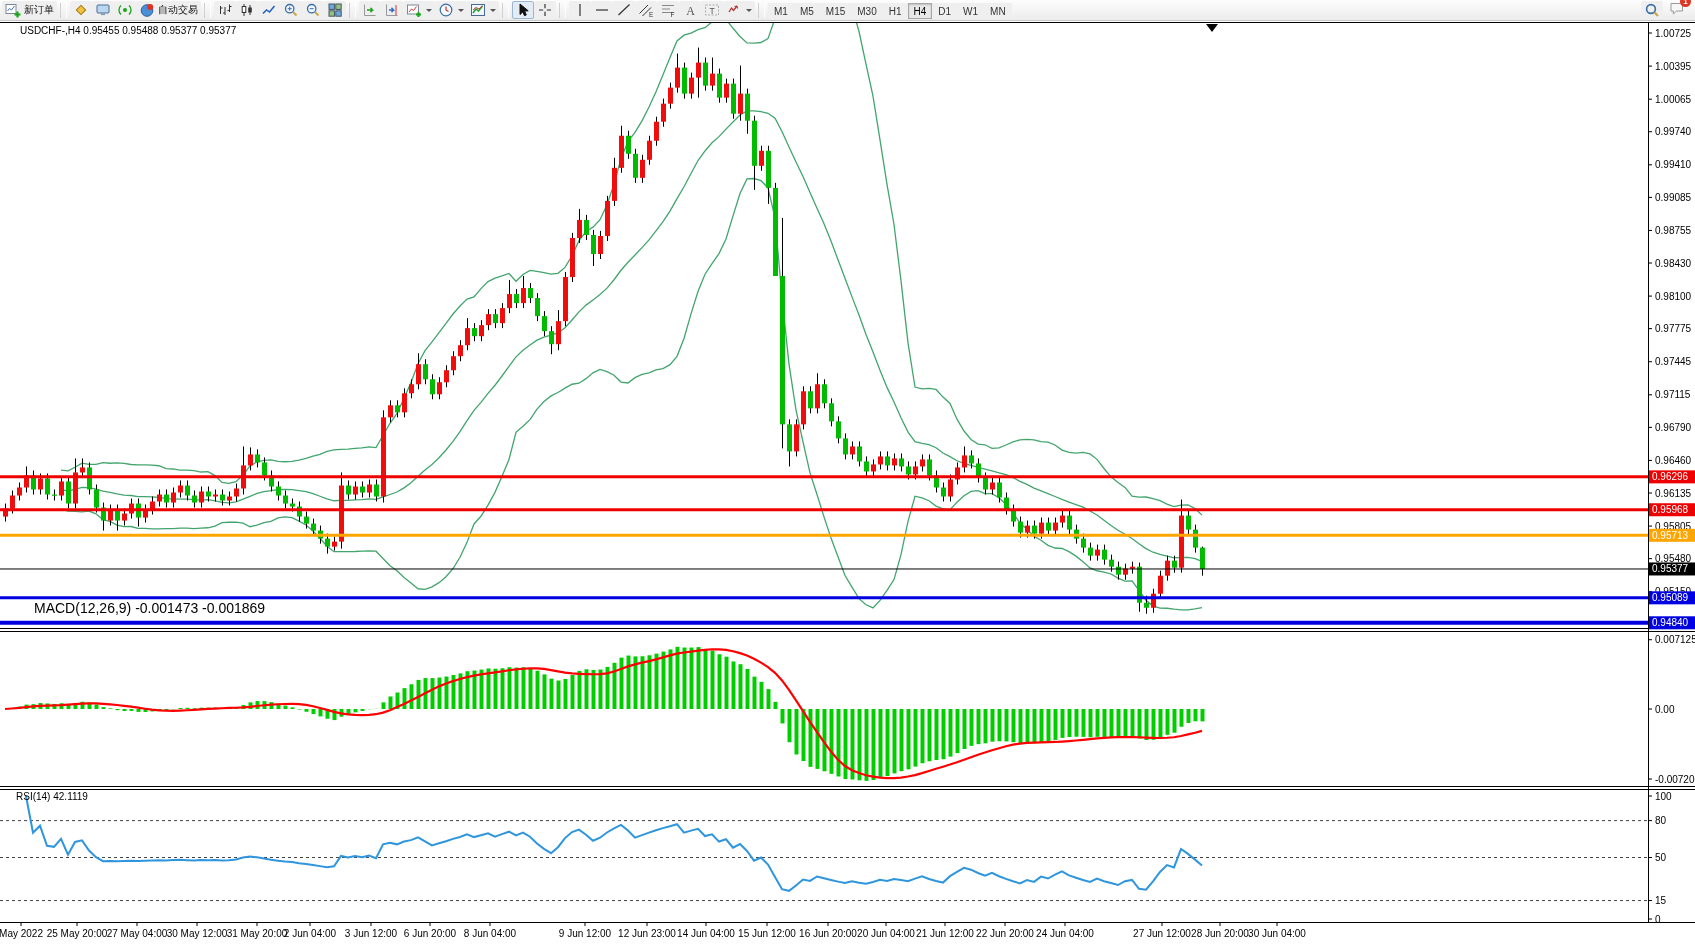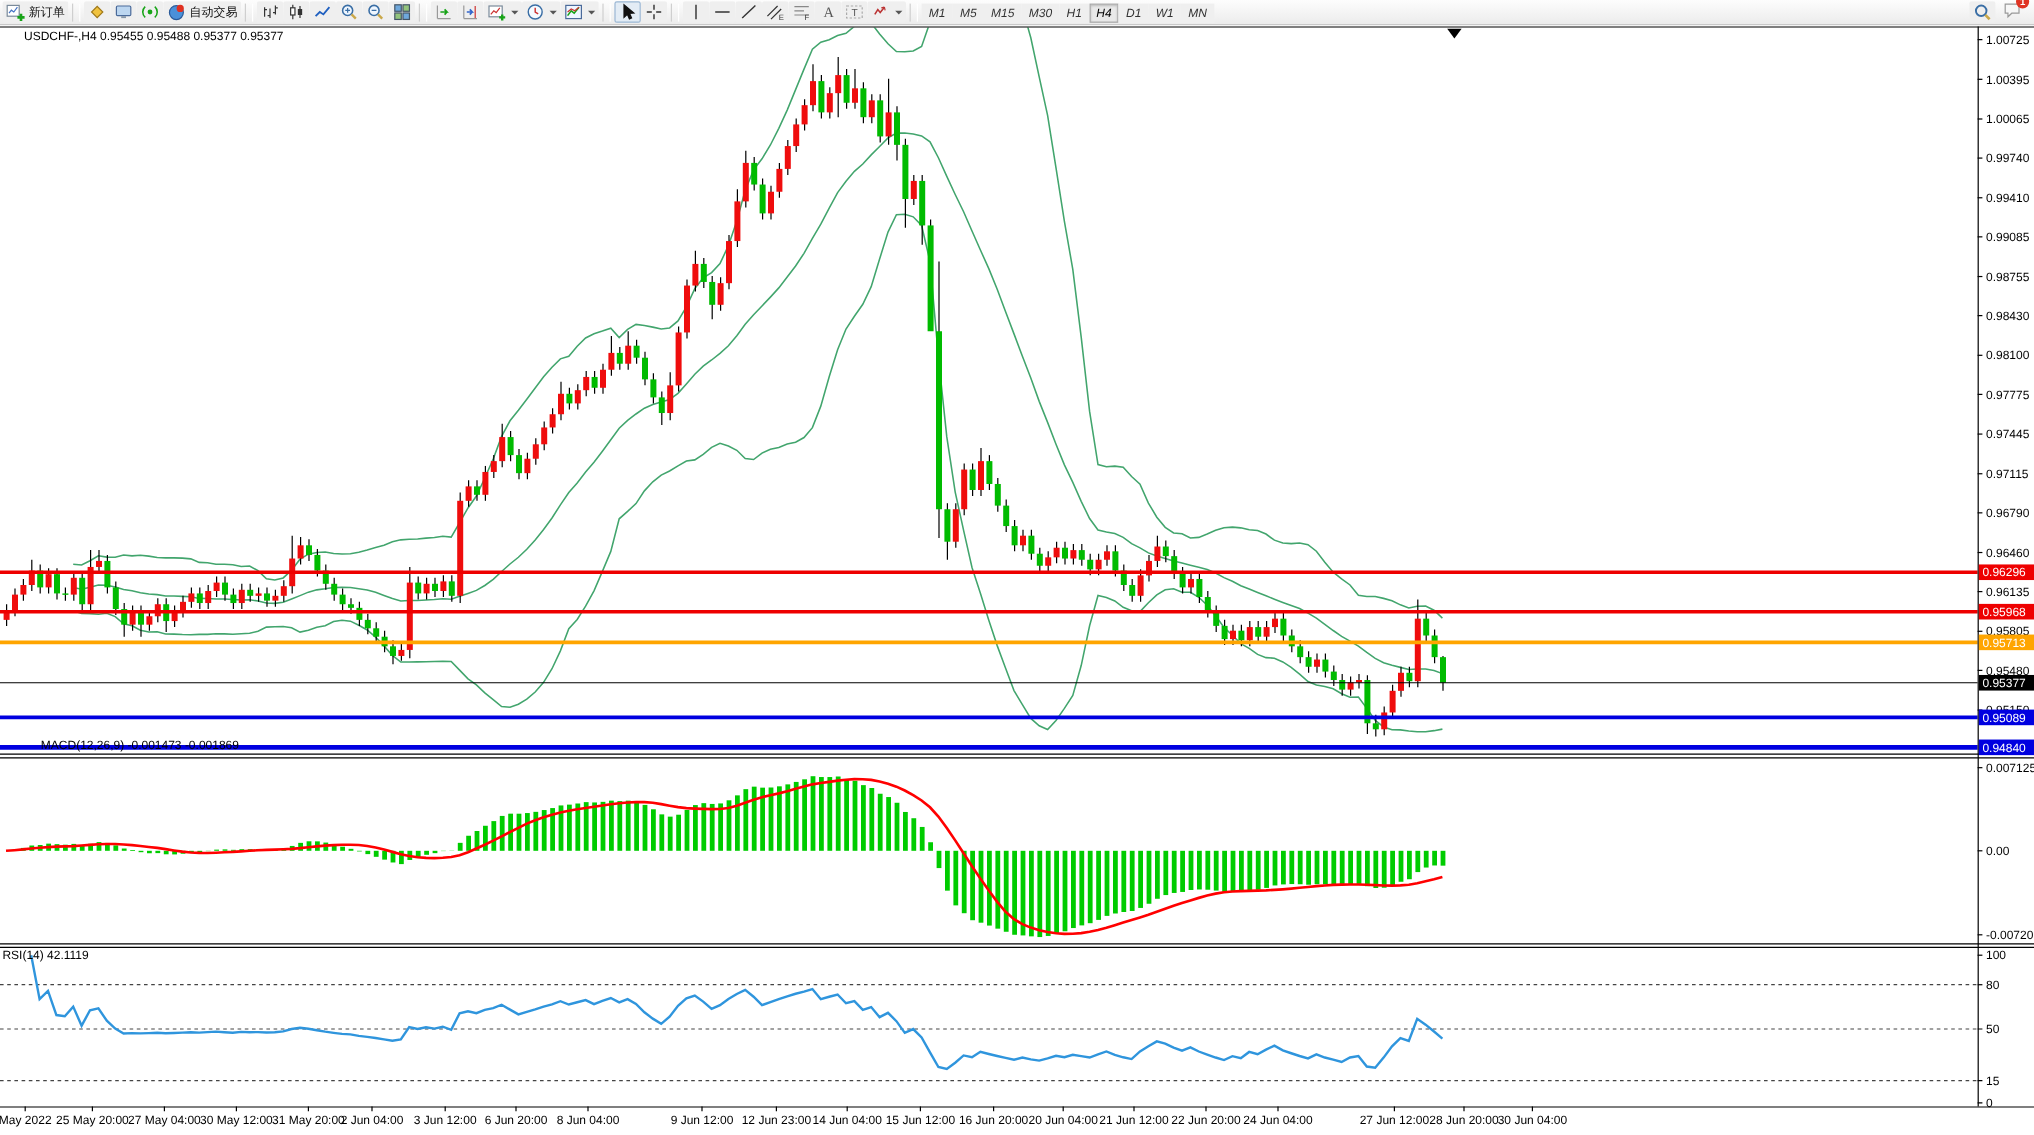--- a/index.html
+++ b/index.html
@@ -8,30 +8,30 @@
   #toolbar{position:absolute;left:0;top:0;width:1695px;height:21px;background:linear-gradient(#fdfdfd,#ececec);
     border-bottom:1px solid #c9c9c9;display:flex;align-items:center;padding:0 2px;box-sizing:border-box;z-index:5;}
   .tb-btn{height:18px;min-width:20px;display:inline-flex;align-items:center;justify-content:center;gap:3px;
     padding:0 2px;border:1px solid transparent;border-radius:2px;font-size:10px;color:#222;cursor:default;}
   .tb-btn.pressed{background:#e3ecf5;border-color:#9bb7d4;}
   .tb-label{font-size:10px;color:#111;white-space:nowrap;}
   .sep{width:5px;height:15px;border-left:1px solid #cfcfcf;border-right:1px solid #fff;margin:0 3px;}
   .ico{width:16px;height:16px;display:inline-block;}
   .ico svg{display:block;}
   .caret{width:0;height:0;border-left:3px solid transparent;border-right:3px solid transparent;border-top:3px solid #555;margin-left:1px;}
-  .tf-btn{height:16px;padding:0 5px;font-size:10px;color:#333;display:inline-flex;align-items:center;border:1px solid transparent;font-style:italic;}
+  .tf-btn{height:16px;padding:0 5px;font-size:10px;color:#333;display:inline-flex;align-items:center;border:1px solid transparent;}
   .tf-btn.active{background:#e9e9e9;border:1px solid #a8a8a8;box-shadow:inset 0 1px 2px rgba(0,0,0,.2);color:#000;}
   #tb-right{margin-left:auto;display:flex;align-items:center;gap:6px;padding-right:8px;}
   .badge{position:absolute;top:-4px;right:-6px;background:#e03423;color:#fff;font-size:8px;line-height:11px;
     min-width:11px;height:11px;border-radius:6px;text-align:center;font-weight:bold;}
   .bubble-wrap{position:relative;}
   
   #chart-title{position:absolute;left:20px;top:25px;font-size:10px;color:#000;z-index:4;}
-  #macd-label{position:absolute;left:2px;top:616px;font-size:10px;color:#000;z-index:4;padding-left:32px;}
-  #rsi-label{position:absolute;left:2px;top:791px;font-size:10px;color:#000;z-index:4;text-align:right;}
+  #macd-label{position:absolute;left:2px;top:600px;font-size:14px;color:#000;z-index:4;padding-left:32px;}
+  #rsi-label{position:absolute;left:16px;top:791px;font-size:10px;color:#000;z-index:4;text-align:right;}
   #chart-svg{position:absolute;left:0;top:0;z-index:1;}
   #chart-svg text{font-family:"Liberation Sans",sans-serif;font-size:10px;fill:#000;}
   #chart-svg text.tag-text{fill:#fff;}
 </style>
 </head>
 <body>
 
 <div id="app">
 
   <div id="toolbar">

